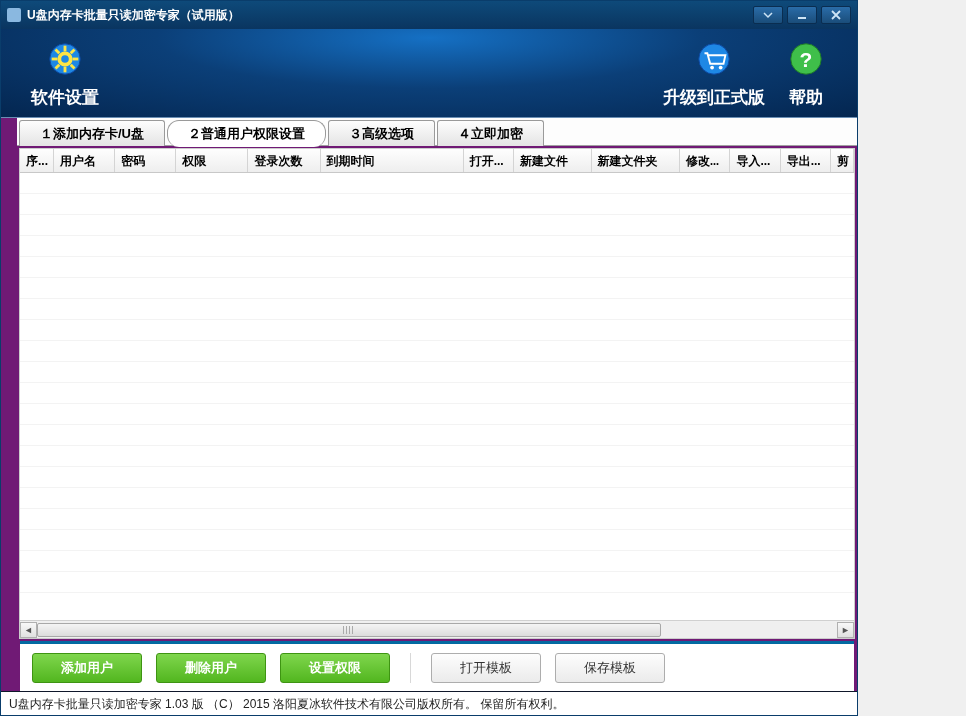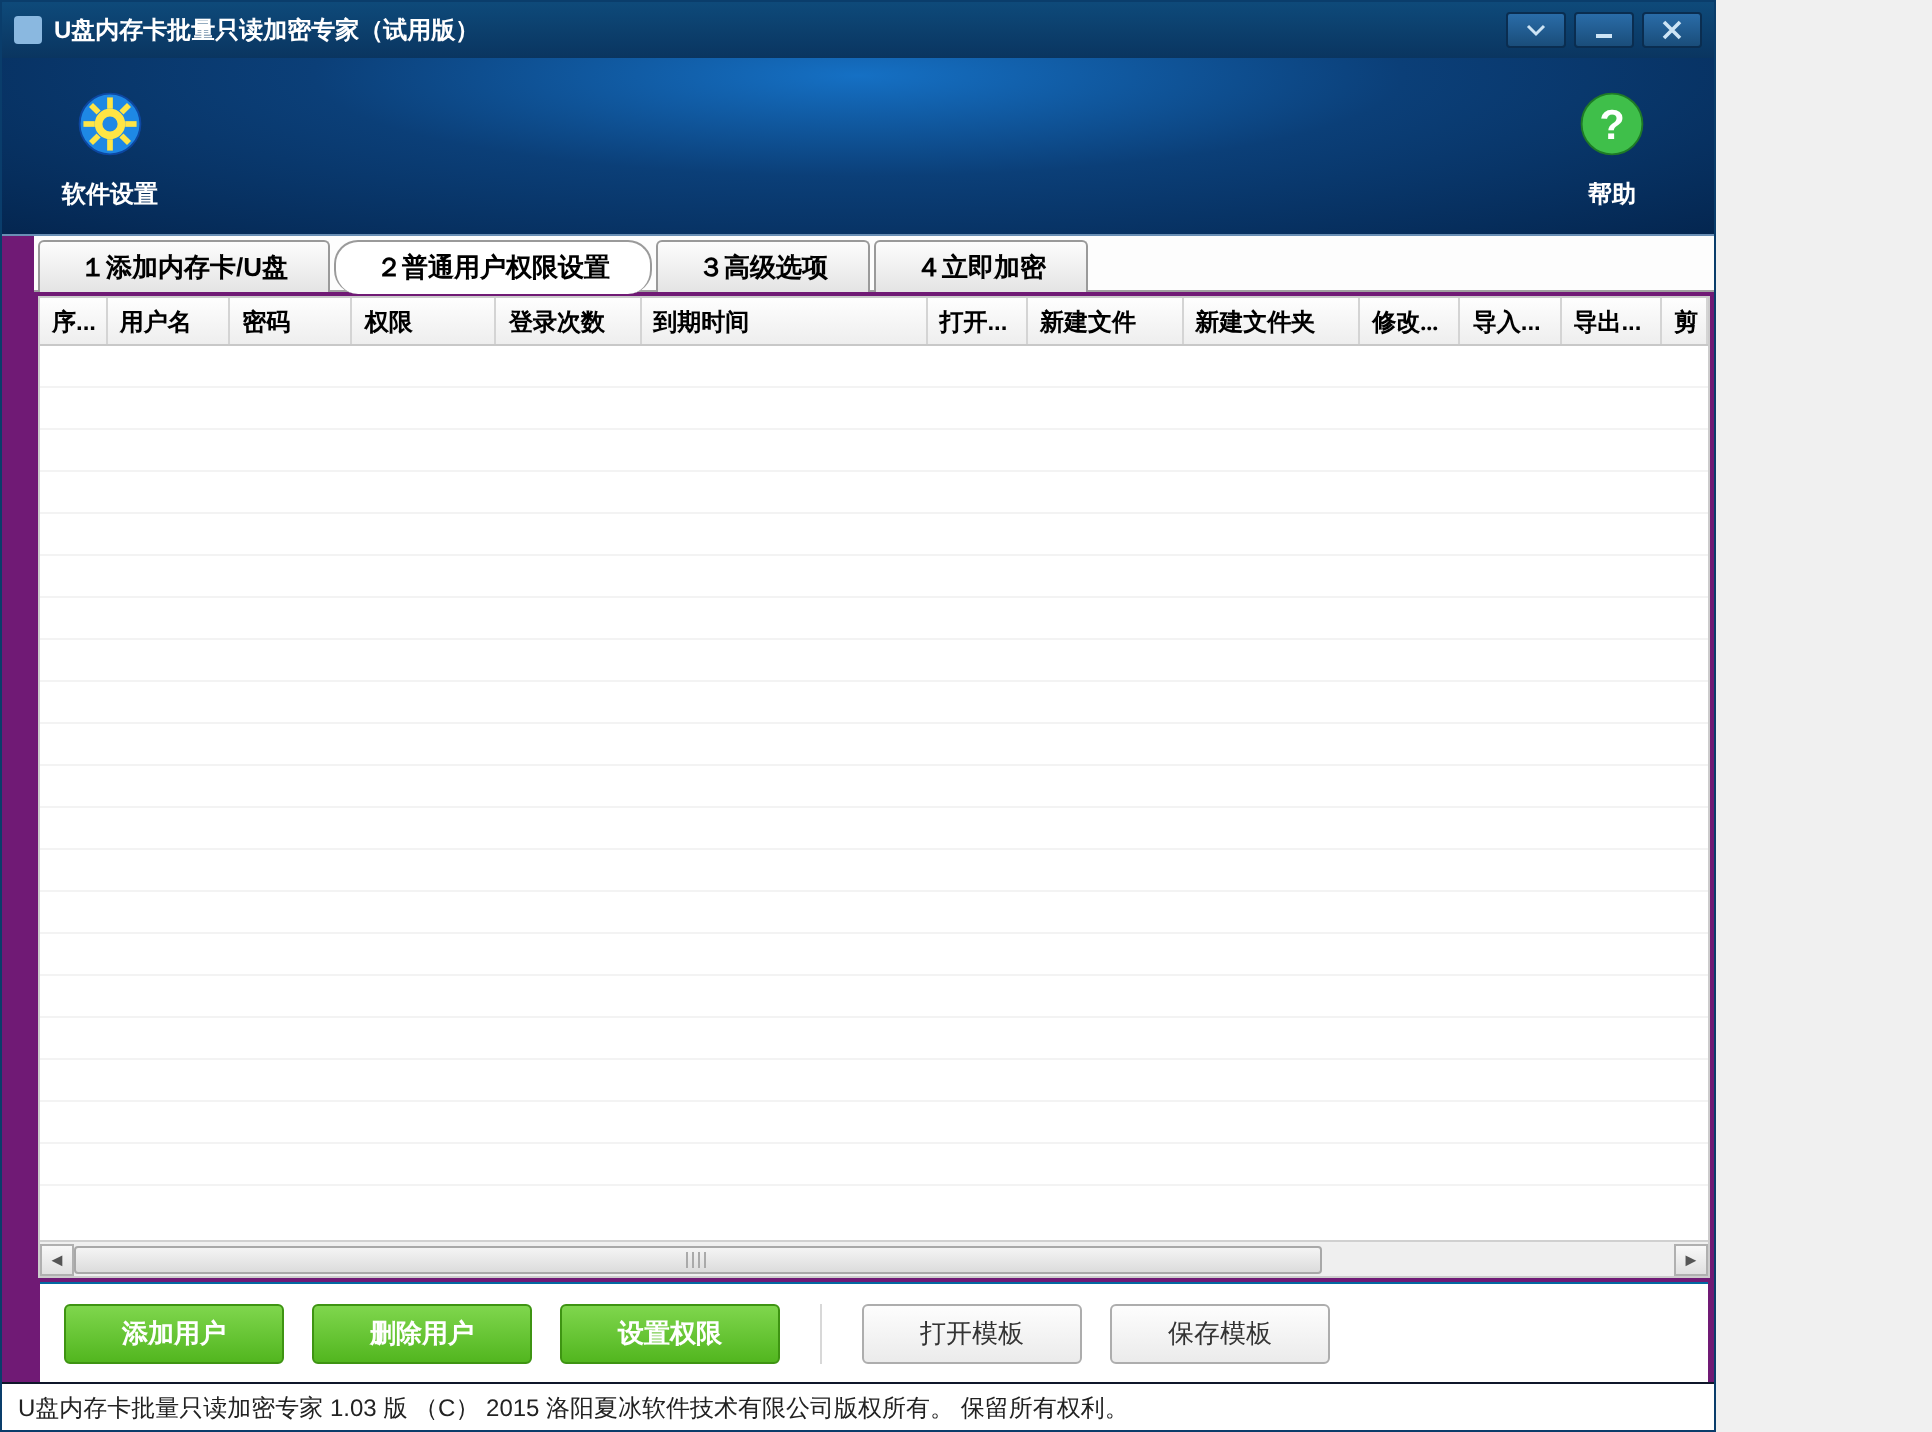--- a/index.html
+++ b/index.html
@@ -25,21 +25,21 @@
 .titlebar .win-btn svg { width: 10px; height: 10px; }
 
 .toolbar {
   height: 88px;
   background: radial-gradient(ellipse at 50% 10%, #1570c4 0%, #0b3f78 45%, #042650 100%);
   display: flex; align-items: center; padding: 0 20px;
   color: #fff;
 }
 .tool-item { display: flex; flex-direction: column; align-items: center; cursor: pointer; padding: 4px 10px; }
 .tool-item .icon-wrap { width: 42px; height: 42px; display: flex; align-items: center; justify-content: center; }
-.tool-item .label { font-size: 12px; margin-top: 6px; font-weight: bold; }
+.tool-item .label { font-size: 17px; margin-top: 6px; font-weight: bold; }
 .tool-spacer { flex: 1; }
 
 .content-area { flex: 1; background: #701a75; display: flex; flex-direction: column; border-top: 1px solid #6a8fb5; padding-left: 16px; }
 
 .tabs { height: 28px; display: flex; border-bottom: 1px solid #a0a0a0; background: #fdfdfd; padding-left: 2px; padding-top: 2px; }
 .tab {
   padding: 0 20px; height: 26px; line-height: 26px;
   border: 1px solid #9a9a9a; border-bottom: none;
   background: linear-gradient(to bottom, #fdfdfd, #e4e4e4);
   font-size: 13px; margin-right: 2px; border-radius: 3px 3px 0 0;
@@ -56,21 +56,21 @@
 }
 .grid-body { flex: 1; overflow: auto; background: #fff; }
 .grid-row { display: flex; height: 21px; border-bottom: 1px solid #f3f3f3; }
 
 .hscroll { height: 18px; background: #f0f0f0; border-top: 1px solid #d0d0d0; display: flex; align-items: center; }
 .hscroll .arrow { width: 17px; height: 16px; background: linear-gradient(#f8f8f8,#e0e0e0); border: 1px solid #b0b0b0; display: flex; align-items: center; justify-content: center; font-size: 9px; color: #555; }
 .hscroll .track { flex: 1; height: 16px; background: #efefef; position: relative; }
 .hscroll .thumb { position: absolute; left: 0; width: 78%; height: 14px; top: 1px; background: linear-gradient(#f4f4f4,#dcdcdc); border: 1px solid #a8a8a8; border-radius: 2px; display:flex; align-items:center; justify-content:center; }
 .hscroll .thumb .grip { width: 12px; height: 8px; background: repeating-linear-gradient(90deg,#aaa 0 1px, transparent 1px 3px); }
 
-.button-row { height: 50px; display: flex; align-items: center; padding: 0 12px; gap: 14px; background: #fff; border-top: 1px solid #0369a1; margin: 0 3px; }
+.button-row { height: 50px; display: flex; align-items: center; padding: 0 12px; gap: 14px; background: #fff; border-top: 3px solid #0369a1; margin: 0 3px; }
 .btn {
   height: 30px; padding: 0 28px; border-radius: 3px;
   font-size: 13px; cursor: pointer; border: 1px solid;
 }
 .btn.green {
   background: linear-gradient(to bottom, #7fd64d, #52b61f);
   border-color: #3e9412; color: #fff; font-weight: bold;
 }
 .btn.gray {
   background: linear-gradient(to bottom, #fdfdfd, #ebebeb);
@@ -125,20 +125,31 @@
               <line x1="14" y1="26" x2="10" y2="30"></line>
             </g>
           </svg>
       </div>
       <div class="label">软件设置</div>
     </div>
     <div class="tool-spacer"></div>
     <div class="tool-item">
       <div class="icon-wrap">
         <svg width="38" height="38" viewBox="0 0 40 40">
+            <circle cx="20" cy="20" r="16" fill="#1e88e5" stroke="#0d47a1"></circle>
+            <path d="M10 14 L13 14 L16 25 L30 25 L32 16 L14 16" fill="none" stroke="#fff" stroke-width="2"></path>
+            <circle cx="18" cy="29" r="2" fill="#fff"></circle>
+            <circle cx="27" cy="29" r="2" fill="#fff"></circle>
+          </svg>
+      </div>
+      <div class="label">升级到正式版</div>
+    </div>
+    <div class="tool-item">
+      <div class="icon-wrap">
+        <svg width="38" height="38" viewBox="0 0 40 40">
             <circle cx="20" cy="20" r="16" fill="#3fbf4a" stroke="#1e7a26"></circle>
             <text x="20" y="28" text-anchor="middle" font-size="22" font-weight="bold" fill="#fff">?</text>
           </svg>
       </div>
       <div class="label">帮助</div>
     </div>
   </div>
 
   <div class="content-area">
 

